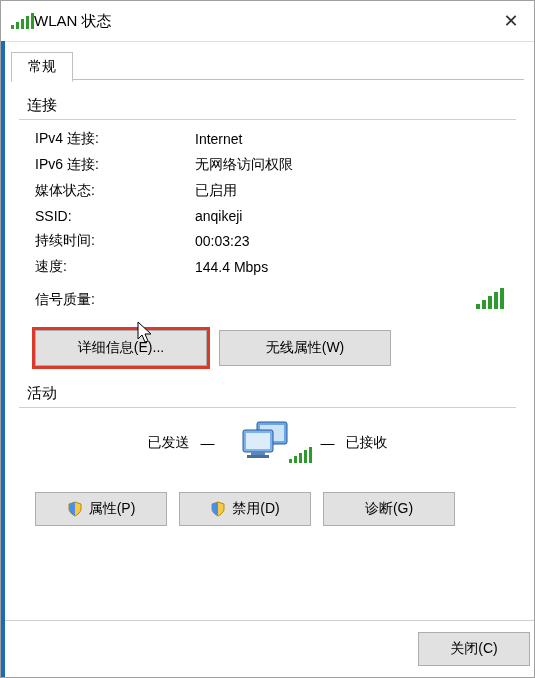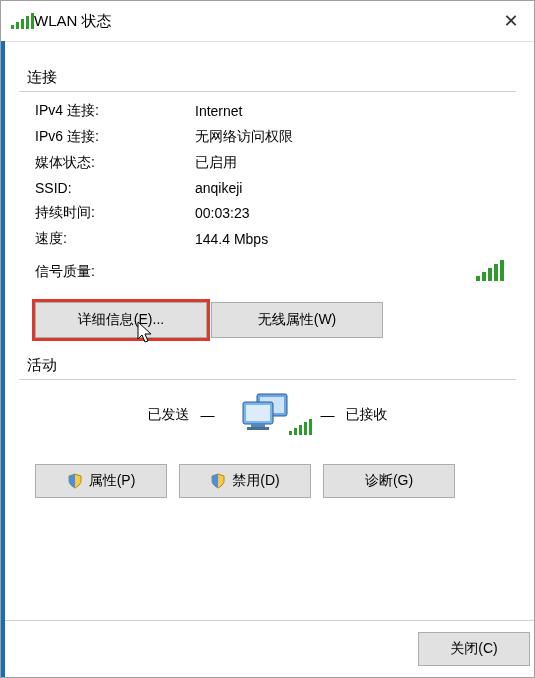--- a/index.html
+++ b/index.html
@@ -15,21 +15,21 @@
 .tabline{position:absolute;left:0;right:0;bottom:0;height:1px;background:#c0c0c0;z-index:1}
 .panel{border:0;padding:8px 8px 0 8px}
 .section-title{font-size:15px;margin:8px 0 2px 8px}
 .hr{height:1px;background:#d0d0d0;margin:4px 0 6px 0}
 .row{display:flex;align-items:center;padding:4px 0 4px 16px}
 .row .label{width:160px}
 .row .value{flex:1;text-align:left;padding-right:8px}
 .signal-row{display:flex;align-items:center;padding:8px 0 4px 16px}
 .signal-row .label{flex:1}
 .signal-row .sig{padding-right:12px}
-.btn-row{display:flex;gap:4px;padding:14px 0 6px 16px}
+.btn-row{display:flex;gap:12px;padding:14px 0 6px 16px}
 .btn{height:34px;border:1px solid #adadad;background:#e1e1e1;display:flex;align-items:center;justify-content:center;font-size:14px;cursor:default}
 .btn-details{width:170px;outline:3px solid #d93a2b;outline-offset:0}
 .btn-wireless{width:170px}
 .activity{padding:4px 0 0 0}
 .activity-row{display:flex;align-items:center;padding:6px 12px 10px 12px}
 .act-cell{flex:1;text-align:center}
 .act-sent{text-align:right;padding-right:8px}
 .act-recv{text-align:left;padding-left:8px}
 .act-icon{width:100px;display:flex;justify-content:center;position:relative}
 .sep-line{width:2px;height:22px;background:#888;margin:0 8px}
@@ -63,20 +63,26 @@
           <span class="b3"></span>
           <span class="b4"></span>
           <span class="b5"></span>
         </span>
     </span>
     <span class="title">WLAN 状态</span>
     <span class="close">✕</span>
   </div>
 
   <div class="body">
+    <div class="tabbar">
+      <div class="tab">
+          <span>常规</span>
+        </div>
+      <div class="tabline"></div>
+    </div>
 
     <div class="panel">
       <div class="section-title">连接</div>
       <div class="hr"></div>
 
       <div class="row">
         <span class="label">IPv4 连接:</span>
         <span class="value">Internet</span>
       </div>
       <div class="row">

